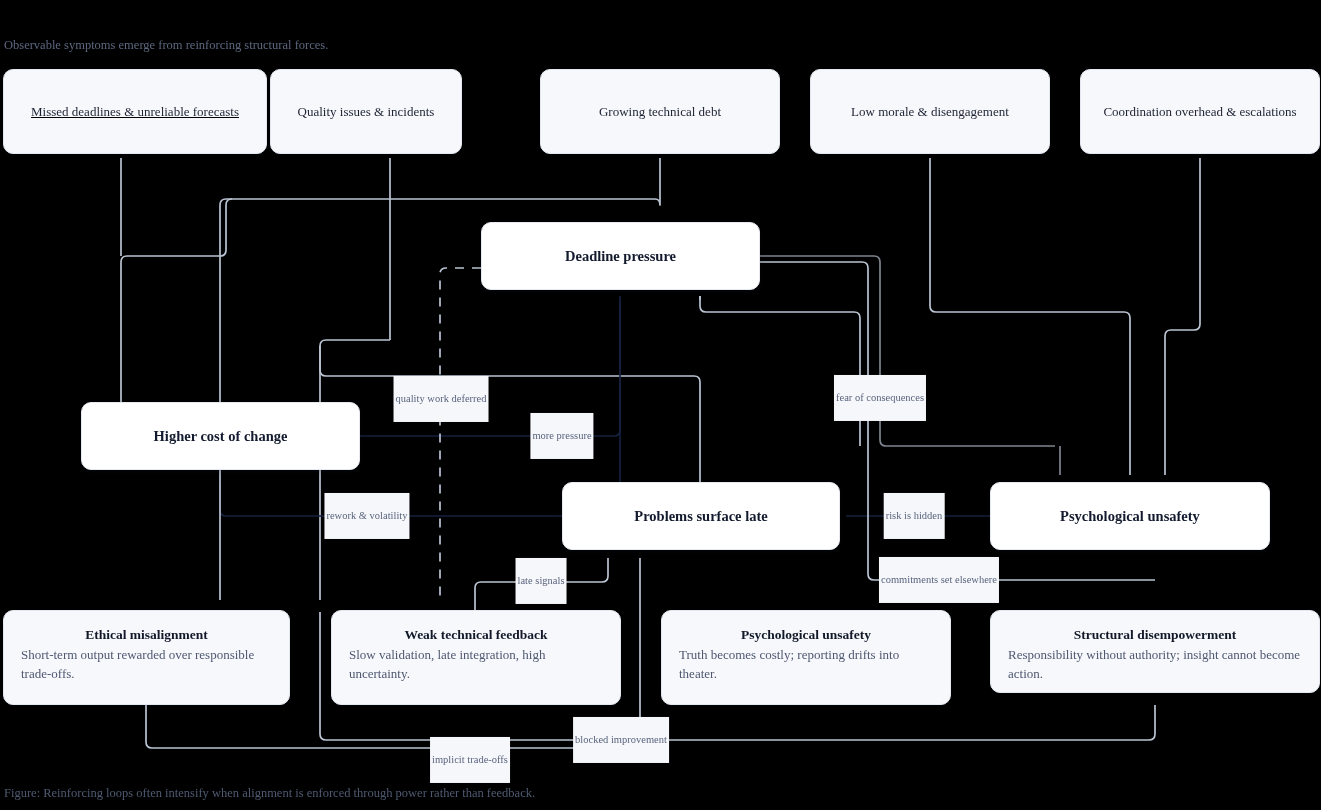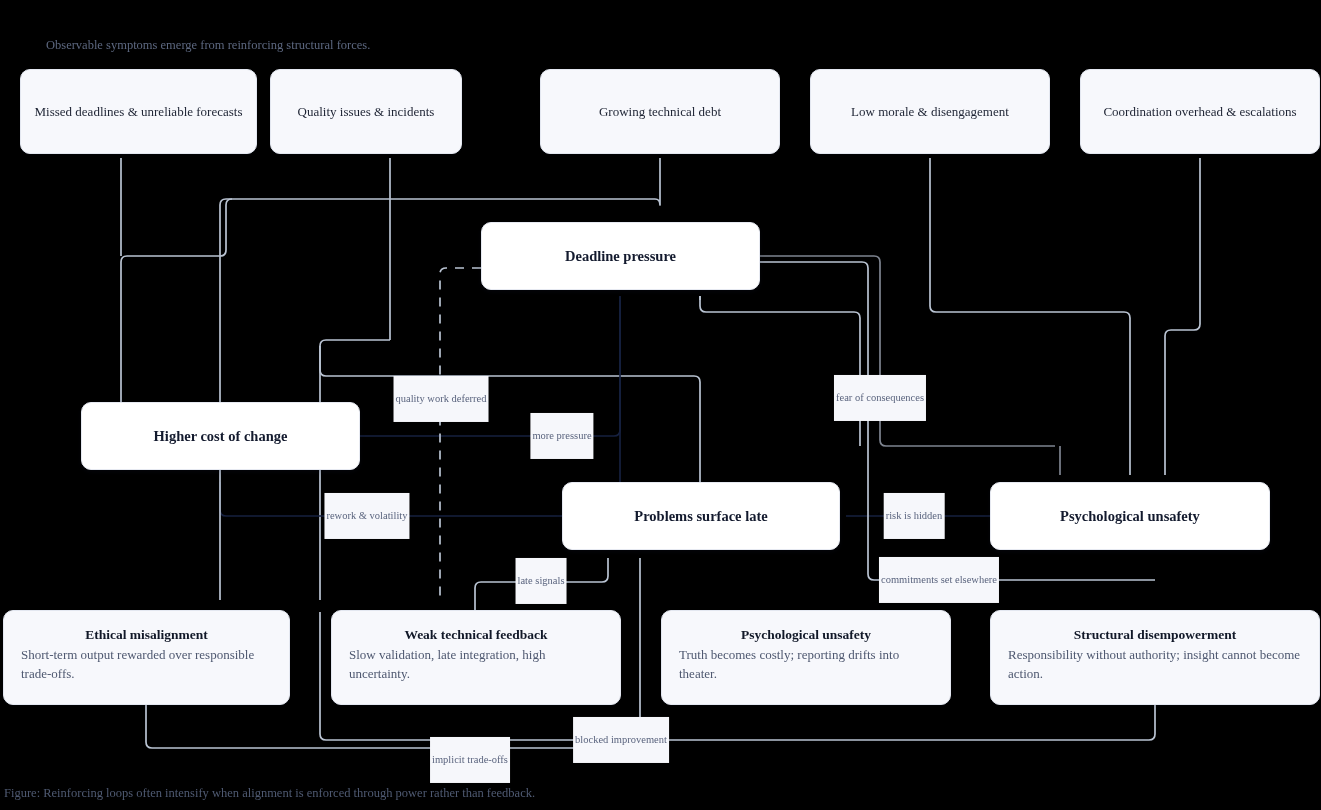--- a/index.html
+++ b/index.html
@@ -10,21 +10,21 @@
   #stage{position:absolute;left:0;top:0;width:1321px;height:810px;}
 
   
   .title{
     position:absolute;left:4px;top:6px;
     font-size:22px;font-weight:bold;color:#1f2a44;
     letter-spacing:.1px;white-space:nowrap;
   }
   .subtitle{
     position:absolute;left:4px;top:38px;
-    font-size:12.5px;color:#5d6880;white-space:nowrap;margin-left:42px;
+    font-size:12.5px;color:#5d6880;white-space:nowrap;
   }
   .caption{
     position:absolute;left:4px;top:786px;
     font-size:12.5px;color:#4f5a72;white-space:nowrap;
   }
 
   
   #edges{position:absolute;left:0;top:0;width:1321px;height:810px;pointer-events:none;}
   #edges path{fill:none;stroke-linecap:butt;stroke-linejoin:round;}
 
@@ -129,21 +129,21 @@
       <path d="M640,612 L640,558" stroke="#b9c3d2" marker-end="url(#ah-light)"></path>
 
       <path d="M1155,705 L1155,734 Q1155,740 1149,740 L326,740 Q320,740 320,734 L320,612" stroke="#b9c3d2"></path>
 
       <path d="M1155,580 L874,580 Q868,580 868,574 L868,268 Q868,262 862,262 L760,262" stroke="#b9c3d2"></path>
 
       <path d="M220,600 L220,205 Q220,199 226,199 L232,199" stroke="#b9c3d2"></path>
     </g>
   </svg>
 
-  <div class="node symptom" style="left:20px;top:69px;width:237px;height:85px;">
+  <div class="node symptom" style="left:3px;top:69px;width:264px;height:85px;text-decoration:underline;">
     <span class="lbl">Missed deadlines &amp; unreliable forecasts</span>
   </div>
   <div class="node symptom" style="left:270px;top:69px;width:192px;height:85px;">
     <span class="lbl">Quality issues &amp; incidents</span>
   </div>
   <div class="node symptom" style="left:540px;top:69px;width:240px;height:85px;">
     <span class="lbl">Growing technical debt</span>
   </div>
   <div class="node symptom" style="left:810px;top:69px;width:240px;height:85px;">
     <span class="lbl">Low morale &amp; disengagement</span>
@@ -170,21 +170,21 @@
     <span class="dsc">Short-term output rewarded over responsible trade-offs.</span>
   </div>
   <div class="node cause" style="left:331px;top:610px;width:290px;height:95px;">
     <span class="ttl">Weak technical feedback</span>
     <span class="dsc">Slow validation, late integration, high uncertainty.</span>
   </div>
   <div class="node cause" style="left:661px;top:610px;width:290px;height:95px;">
     <span class="ttl">Psychological unsafety</span>
     <span class="dsc">Truth becomes costly; reporting drifts into theater.</span>
   </div>
-  <div class="node cause" style="left:990px;top:610px;width:330px;height:95px;">
+  <div class="node cause" style="left:990px;top:610px;width:330px;height:83px;">
     <span class="ttl">Structural disempowerment</span>
     <span class="dsc">Responsibility without authority; insight cannot become action.</span>
   </div>
 
   <div class="elabel" style="left:441px;top:399px;">quality work deferred</div>
   <div class="elabel" style="left:562px;top:436px;">more pressure</div>
   <div class="elabel" style="left:880px;top:398px;">fear of consequences</div>
   <div class="elabel" style="left:367px;top:516px;">rework &amp; volatility</div>
   <div class="elabel" style="left:914px;top:516px;">risk is hidden</div>
   <div class="elabel" style="left:541px;top:581px;">late signals</div>

